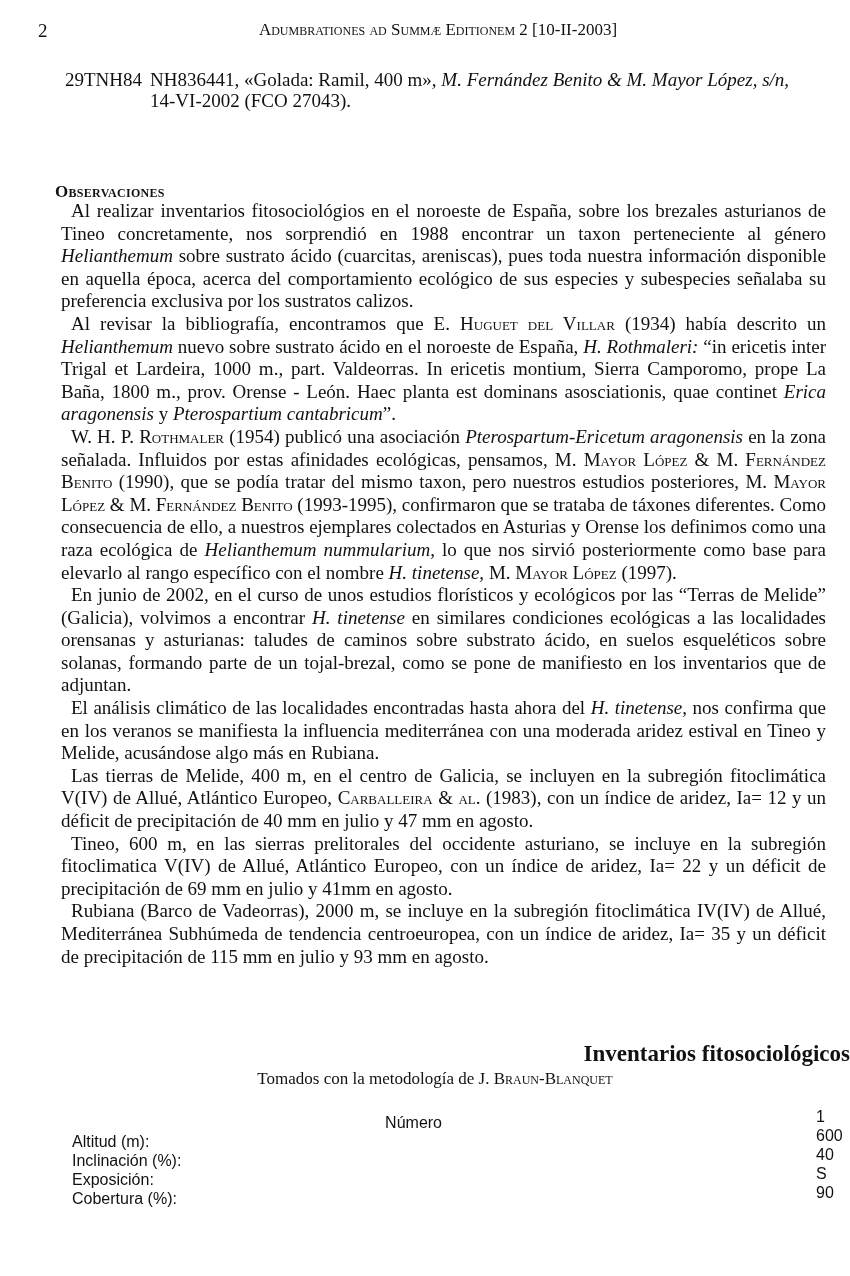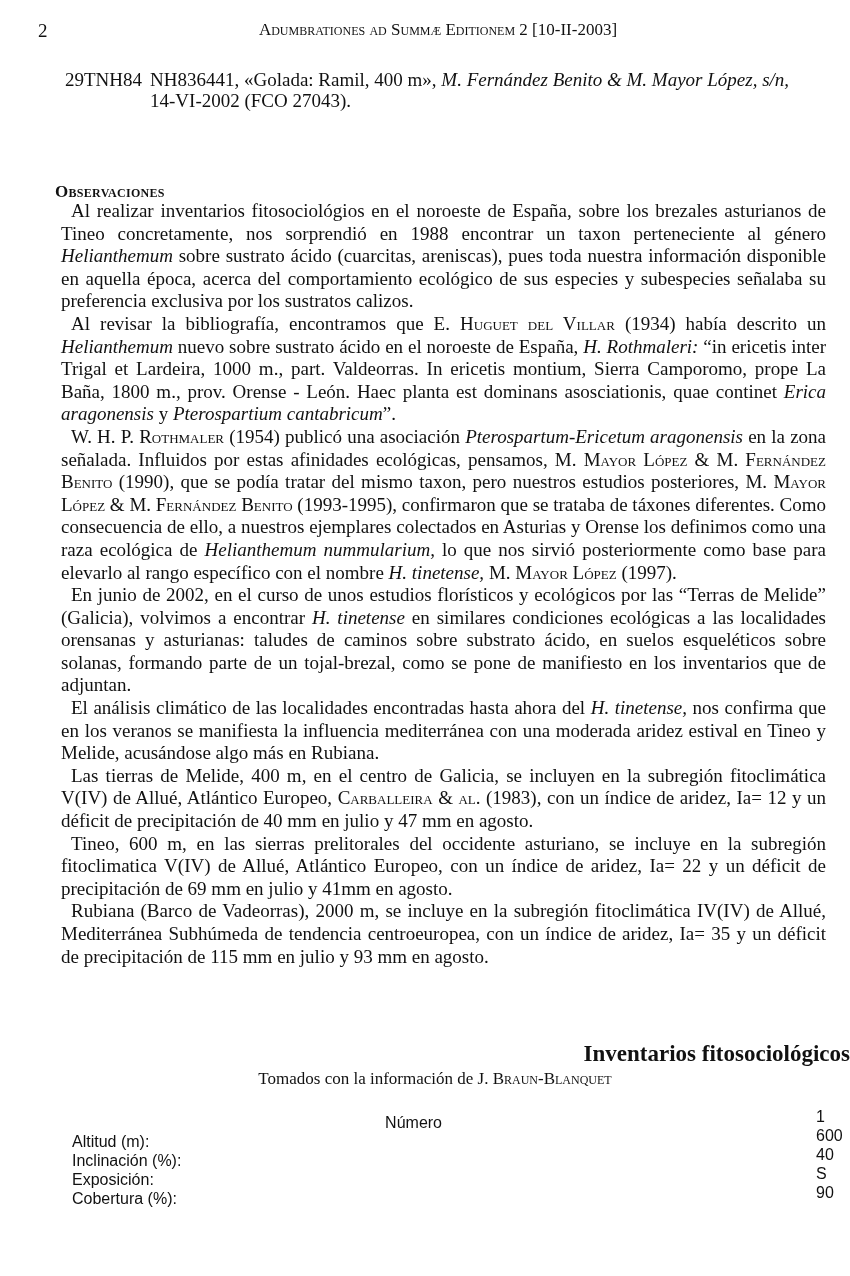--- a/index.html
+++ b/index.html
@@ -76,21 +76,21 @@
   <p><span>Al revisar la bibliografía, encontramos que E. </span><span class="sc">Huguet del Villar</span><span> (1934) había descrito un </span><i>Helianthemum</i><span> nuevo sobre sustrato ácido en el noroeste de España, </span><i>H. Rothmaleri:</i><span> “in ericetis inter Trigal et Lardeira, 1000 m., part. Valdeorras. In ericetis montium, Sierra Camporomo, prope La Baña, 1800 m., prov. Orense - León. Haec planta est dominans asosciationis, quae continet </span><i>Erica aragonensis</i><span> y </span><i>Pterospartium cantabricum</i><span>”.</span></p>
   <p><span>W. H. P. </span><span class="sc">Rothmaler</span><span> (1954) publicó una asociación </span><i>Pterospartum-Ericetum aragonensis</i><span> en la zona señalada. Influidos por estas afinidades ecológicas, pensamos, M. </span><span class="sc">Mayor López</span><span> &amp; M. </span><span class="sc">Fernández Benito</span><span> (1990), que se podía tratar del mismo taxon, pero nuestros estudios posteriores, M. </span><span class="sc">Mayor López</span><span> &amp; M. </span><span class="sc">Fernández Benito</span><span> (1993-1995), confirmaron que se trataba de táxones diferentes. Como consecuencia de ello, a nuestros ejemplares colectados en Asturias y Orense los definimos como una raza ecológica de </span><i>Helianthemum nummularium,</i><span> lo que nos sirvió posteriormente como base para elevarlo al rango específico con el nombre </span><i>H. tinetense,</i><span> M. </span><span class="sc">Mayor López</span><span> (1997).</span></p>
   <p><span>En junio de 2002, en el curso de unos estudios florísticos y ecológicos por las “Terras de Melide” (Galicia), volvimos a encontrar </span><i>H. tinetense</i><span> en similares condiciones ecológicas a las localidades orensanas y asturianas: taludes de caminos sobre substrato ácido, en suelos esqueléticos sobre solanas, formando parte de un tojal-brezal, como se pone de manifiesto en los inventarios que de adjuntan.</span></p>
   <p><span>El análisis climático de las localidades encontradas hasta ahora del </span><i>H. tinetense,</i><span> nos confirma que en los veranos  se manifiesta la influencia mediterránea con una moderada aridez estival en Tineo y Melide, acusándose algo más en Rubiana.</span></p>
   <p><span>Las tierras de Melide, 400 m, en el centro de Galicia, se incluyen en la subregión fitoclimática V(IV) de Allué, Atlántico Europeo, </span><span class="sc">Carballeira &amp; al.</span><span> (1983), con un índice de aridez, Ia= 12 y un déficit de precipitación de 40 mm en julio y 47 mm en agosto.</span></p>
   <p><span>Tineo, 600 m, en las sierras prelitorales del occidente asturiano, se incluye en la subregión fitoclimatica V(IV) de Allué, Atlántico Europeo, con un índice de aridez, Ia= 22 y un déficit de precipitación de 69 mm en julio y 41mm en agosto.</span></p>
   <p><span>Rubiana (Barco de Vadeorras), 2000 m, se incluye en la subregión fitoclimática IV(IV) de Allué, Mediterránea Subhúmeda de tendencia centroeuropea, con un índice de aridez, Ia= 35 y un déficit de precipitación de 115 mm en julio y 93 mm en agosto.</span></p>
 </div>
 
 <div class="table-title">Inventarios fitosociológicos</div>
-<div class="table-subtitle"><span>Tomados con la información de J. </span><span class="sc">Braun-Blanquet</span></div>
+<div class="table-subtitle"><span>Tomados con la metodología de J. </span><span class="sc">Braun-Blanquet</span></div>
 
 <div class="inv-table">
   <div class="inv-row" style="top:6px;text-align:right;">
     <span class="inv-label">Número</span>
     <div class="inv-cols">
         <span class="c0">1</span>
       </div>
   </div>
   <div class="inv-row" style="top:6px;">
     <span class="inv-label">Altitud (m):</span>

